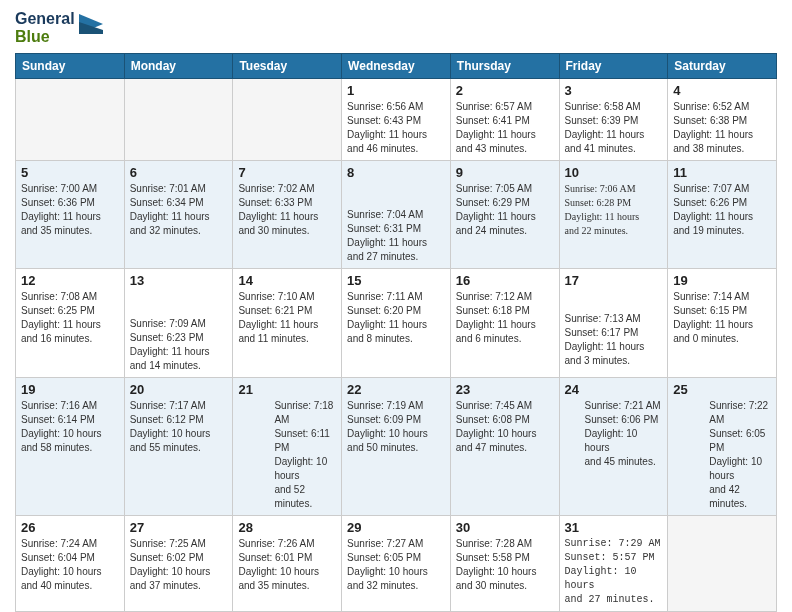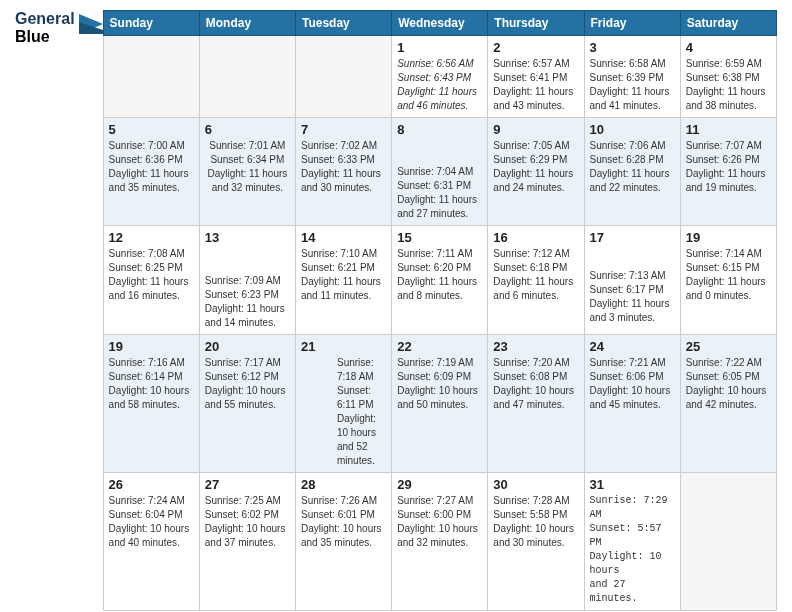--- a/index.html
+++ b/index.html
@@ -8,21 +8,21 @@
       background: #fff;
       width: 792px;
       height: 612px;
       overflow: hidden;
     }
     .page {
       width: 792px;
       height: 612px;
       padding: 10px 15px;
       display: flex;
-      flex-direction: row;
+      flex-direction: column;
     }
     .header {
       display: flex;
       justify-content: space-between;
       align-items: flex-start;
       margin-bottom: 8px;
     }
     .logo {
       display: flex;
       flex-direction: column;
@@ -89,21 +89,21 @@
   </style>
 </head>
 <body>
 
 <div class="page">
   <div class="header">
     <div class="logo">
   <div style="display:flex;align-items:center;gap:4px;">
     <div>
       <div style="font-size:16px;font-weight:bold;color:#1a3a5c;line-height:1.1;">General</div>
-      <div style="font-size:16px;font-weight:bold;color:#000000;line-height:1.1;">Blue</div>
+      <div style="font-size:16px;font-weight:bold;color:#4d7c0f;line-height:1.1;">Blue</div>
     </div>
     <svg width="24" height="28" viewBox="0 0 24 28">
       <polygon points="0,0 24,10 0,20" fill="#2471a3"></polygon>
       <polygon points="0,8 24,16 24,20 0,20" fill="#1a5276"></polygon>
     </svg>
   </div>
 </div>
     <div class="title-block">
       <div class="month-title"></div>
       <div class="location"></div>
@@ -122,58 +122,58 @@
           <th>Saturday</th>
         </tr>
     </thead>
     <tbody id="calendar-body">
     <tr>
           <td class="empty"></td>
           <td class="empty"></td>
           <td class="empty"></td>
           <td>
             <span class="day-num">1</span>
-            <div class="day-info" style="white-space: pre-line; font-style: italic;">Sunrise: 6:56 AM
+            <div class="day-info" style="white-space: pre-line;">Sunrise: 6:56 AM
 Sunset: 6:43 PM
 Daylight: 11 hours
 and 46 minutes.</div>
           </td>
           <td>
             <span class="day-num">2</span>
             <div class="day-info" style="white-space: pre-line;">Sunrise: 6:57 AM
 Sunset: 6:41 PM
 Daylight: 11 hours
 and 43 minutes.</div>
           </td>
           <td>
             <span class="day-num">3</span>
             <div class="day-info" style="white-space: pre-line;">Sunrise: 6:58 AM
 Sunset: 6:39 PM
 Daylight: 11 hours
 and 41 minutes.</div>
           </td>
           <td>
             <span class="day-num">4</span>
-            <div class="day-info" style="white-space: pre-line;">Sunrise: 6:59 AM
+            <div class="day-info" style="white-space: pre-line;">Sunrise: 6:52 AM
 Sunset: 6:38 PM
 Daylight: 11 hours
 and 38 minutes.</div>
           </td>
         </tr>
         <tr class="row-shade">
           <td>
             <span class="day-num">5</span>
             <div class="day-info" style="white-space: pre-line;">Sunrise: 7:00 AM
 Sunset: 6:36 PM
 Daylight: 11 hours
 and 35 minutes.</div>
           </td>
           <td>
             <span class="day-num">6</span>
-            <div class="day-info" style="white-space: pre-line; text-align: center;">Sunrise: 7:01 AM
+            <div class="day-info" style="white-space: pre-line;">Sunrise: 7:01 AM
 Sunset: 6:34 PM
 Daylight: 11 hours
 and 32 minutes.</div>
           </td>
           <td>
             <span class="day-num">7</span>
             <div class="day-info" style="white-space: pre-line;">Sunrise: 7:02 AM
 Sunset: 6:33 PM
 Daylight: 11 hours
 and 30 minutes.</div>
@@ -187,21 +187,21 @@
           </td>
           <td>
             <span class="day-num">9</span>
             <div class="day-info" style="white-space: pre-line;">Sunrise: 7:05 AM
 Sunset: 6:29 PM
 Daylight: 11 hours
 and 24 minutes.</div>
           </td>
           <td>
             <span class="day-num">10</span>
-            <div class="day-info" style="white-space: pre-line;">Sunrise: 7:06 AM
+            <div class="day-info" style="white-space: pre-line; font-family: Liberation Serif, serif;">Sunrise: 7:06 AM
 Sunset: 6:28 PM
 Daylight: 11 hours
 and 22 minutes.</div>
           </td>
           <td>
             <span class="day-num">11</span>
             <div class="day-info" style="white-space: pre-line;">Sunrise: 7:07 AM
 Sunset: 6:26 PM
 Daylight: 11 hours
 and 19 minutes.</div>
@@ -282,35 +282,35 @@
           </td>
           <td>
             <span class="day-num">22</span>
             <div class="day-info" style="white-space: pre-line;">Sunrise: 7:19 AM
 Sunset: 6:09 PM
 Daylight: 10 hours
 and 50 minutes.</div>
           </td>
           <td>
             <span class="day-num">23</span>
-            <div class="day-info" style="white-space: pre-line;">Sunrise: 7:20 AM
+            <div class="day-info" style="white-space: pre-line;">Sunrise: 7:45 AM
 Sunset: 6:08 PM
 Daylight: 10 hours
 and 47 minutes.</div>
           </td>
           <td>
             <span class="day-num">24</span>
-            <div class="day-info" style="white-space: pre-line;">Sunrise: 7:21 AM
+            <div class="day-info" style="white-space: pre-line; margin-left: 20px;">Sunrise: 7:21 AM
 Sunset: 6:06 PM
 Daylight: 10 hours
 and 45 minutes.</div>
           </td>
           <td>
             <span class="day-num">25</span>
-            <div class="day-info" style="white-space: pre-line;">Sunrise: 7:22 AM
+            <div class="day-info" style="white-space: pre-line; margin-left: 36px;">Sunrise: 7:22 AM
 Sunset: 6:05 PM
 Daylight: 10 hours
 and 42 minutes.</div>
           </td>
         </tr>
         <tr>
           <td>
             <span class="day-num">26</span>
             <div class="day-info" style="white-space: pre-line;">Sunrise: 7:24 AM
 Sunset: 6:04 PM
@@ -327,21 +327,21 @@
           <td>
             <span class="day-num">28</span>
             <div class="day-info" style="white-space: pre-line;">Sunrise: 7:26 AM
 Sunset: 6:01 PM
 Daylight: 10 hours
 and 35 minutes.</div>
           </td>
           <td>
             <span class="day-num">29</span>
             <div class="day-info" style="white-space: pre-line;">Sunrise: 7:27 AM
-Sunset: 6:00 PM
+Sunset: 6:05 PM
 Daylight: 10 hours
 and 32 minutes.</div>
           </td>
           <td>
             <span class="day-num">30</span>
             <div class="day-info" style="white-space: pre-line;">Sunrise: 7:28 AM
 Sunset: 5:58 PM
 Daylight: 10 hours
 and 30 minutes.</div>
           </td>

